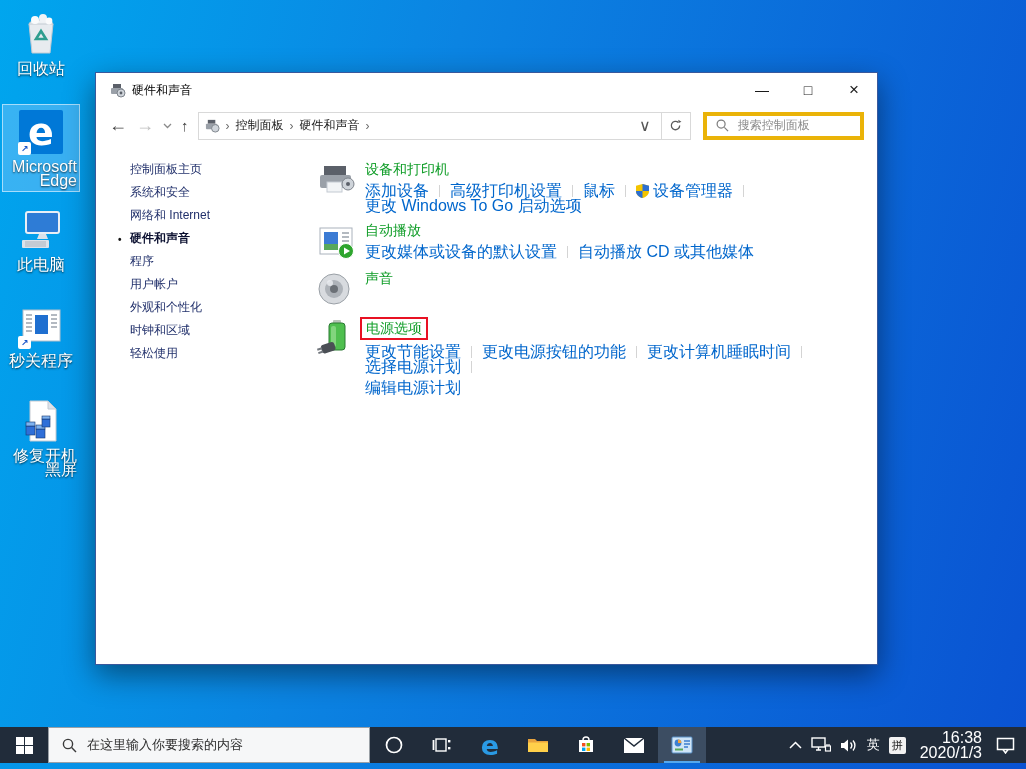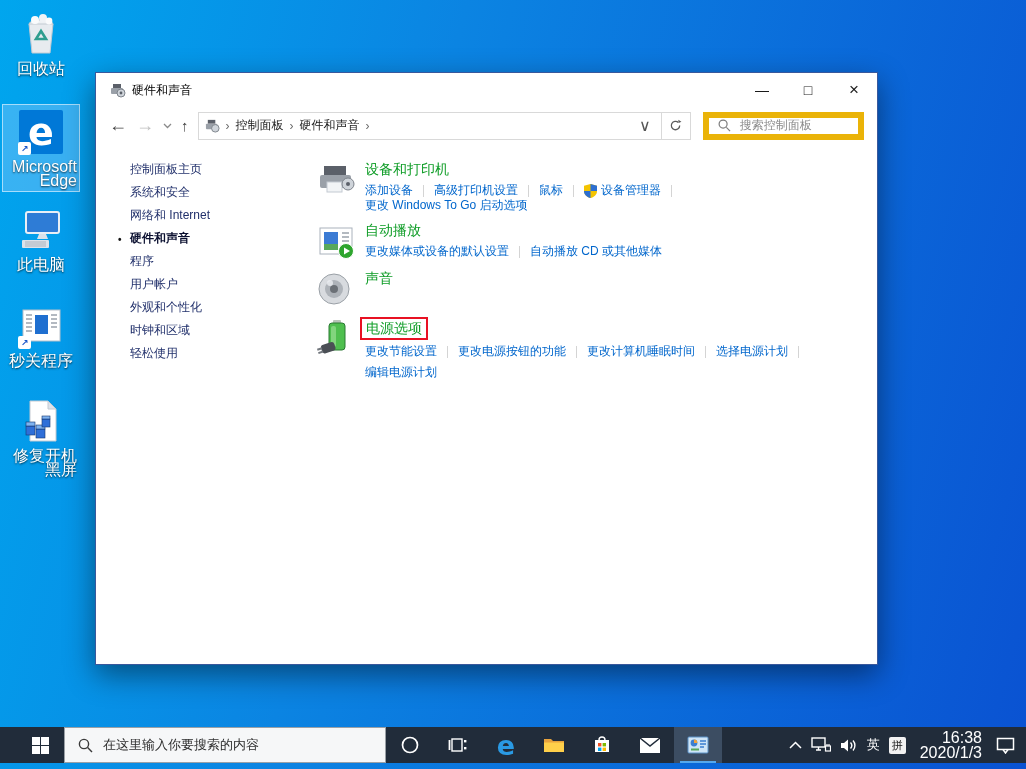--- a/index.html
+++ b/index.html
@@ -37,45 +37,45 @@
   .nav-back { font-size:18px; color:#444; }
   .nav-fwd  { font-size:18px; color:#c0c0c0; }
   .nav-up   { font-size:15px; color:#444; }
   .addr { width:480px; height:28px; border:1px solid #d9d9d9; display:flex; align-items:center;
     padding:0 4px 0 6px; }
   .crumb { display:flex; align-items:center; font-size:12px; color:#1a1a1a; gap:6px; white-space:nowrap; }
   .crumb-sep { color:#6a6a6a; font-size:12px; }
   .addr-dd { margin-left:auto; color:#555; padding:0 6px; }
   .refresh-box { width:30px; height:28px; border:1px solid #d9d9d9; border-left:none;
     display:flex; align-items:center; justify-content:center; }
-  .cp-search { margin-left:12px; width:166px; height:28px; border:6px solid #eab308; display:flex;
+  .cp-search { margin-left:12px; width:166px; height:28px; border:4px solid #eab308; display:flex;
     align-items:center; gap:9px; padding:0 9px; }
   .cp-search span { font-size:12px; color:#8b8b8b; white-space:nowrap; }
 
   .content { position:relative; height:520px; }
   .sidebar { position:absolute; left:34px; top:19px; list-style:none; }
   .sidebar li { font-size:12px; line-height:13px; margin-bottom:10px; color:#21306b; position:relative; white-space:nowrap; }
   .sidebar li.home { }
   .sidebar li.active { font-weight:bold; color:#0b1030; }
   .bullet { position:absolute; left:-12px; top:1px; font-size:10px; color:#111; }
 
   .main { position:absolute; left:220px; top:16px; width:505px; }
   .section { display:flex; margin-bottom:8px; min-height:40px; }
   .sec-icon { width:40px; height:40px; margin-right:9px; flex:none; }
   .sec-title { font-size:14px; line-height:19px; color:#0f9d27; display:inline-block; white-space:nowrap; }
   .sec-title.red-box { border:2px solid #e81123; padding:0 4px; margin-left:-5px; }
   .links { list-style:none; display:flex; flex-wrap:wrap; margin-top:4px; align-items:center; }
-  .links li { display:flex; align-items:center; font-size:12px; line-height:15px; color:#0066cc; white-space:nowrap; }
+  .links li { display:flex; align-items:center; font-size:16px; line-height:15px; color:#0066cc; white-space:nowrap; }
   .links li.sep::after { content:""; width:1px; height:12px; background:#d4d4d4; margin:0 10px; display:inline-block; }
   .links.row2 { margin-top:6px; }
   .shield { margin-right:4px; display:inline-flex; }
 
   
   .taskbar { position:absolute; left:0; top:727px; width:1026px; height:36px; background:#212c3a;
-    display:flex; align-items:stretch;padding-left:16px; }
+    display:flex; align-items:stretch; }
   .start { width:48px; display:flex; align-items:center; justify-content:center; }
   .winlogo { width:17px; height:17px; display:grid; grid-template-columns:8px 8px; grid-template-rows:8px 8px; gap:1px; }
   .winlogo i { background:#fff; }
   .tb-search { width:322px; background:#f6f7f8; border:1px solid #9aa0a6; display:flex; align-items:center;
     gap:10px; padding:0 13px; }
   .tb-search span { font-size:13px; color:#2e2e2e; white-space:nowrap; }
   .tb-btn { width:48px; display:flex; align-items:center; justify-content:center; position:relative; }
   .tb-btn.active { background:#3c4d62; }
   .tb-btn.active::after { content:""; position:absolute; left:6px; right:6px; bottom:0; height:2px; background:#55a8ec; }
   .edge-glyph { color:#2a9ae4; font-size:27px; font-weight:bold; line-height:1; font-family:"DejaVu Sans",sans-serif; }

